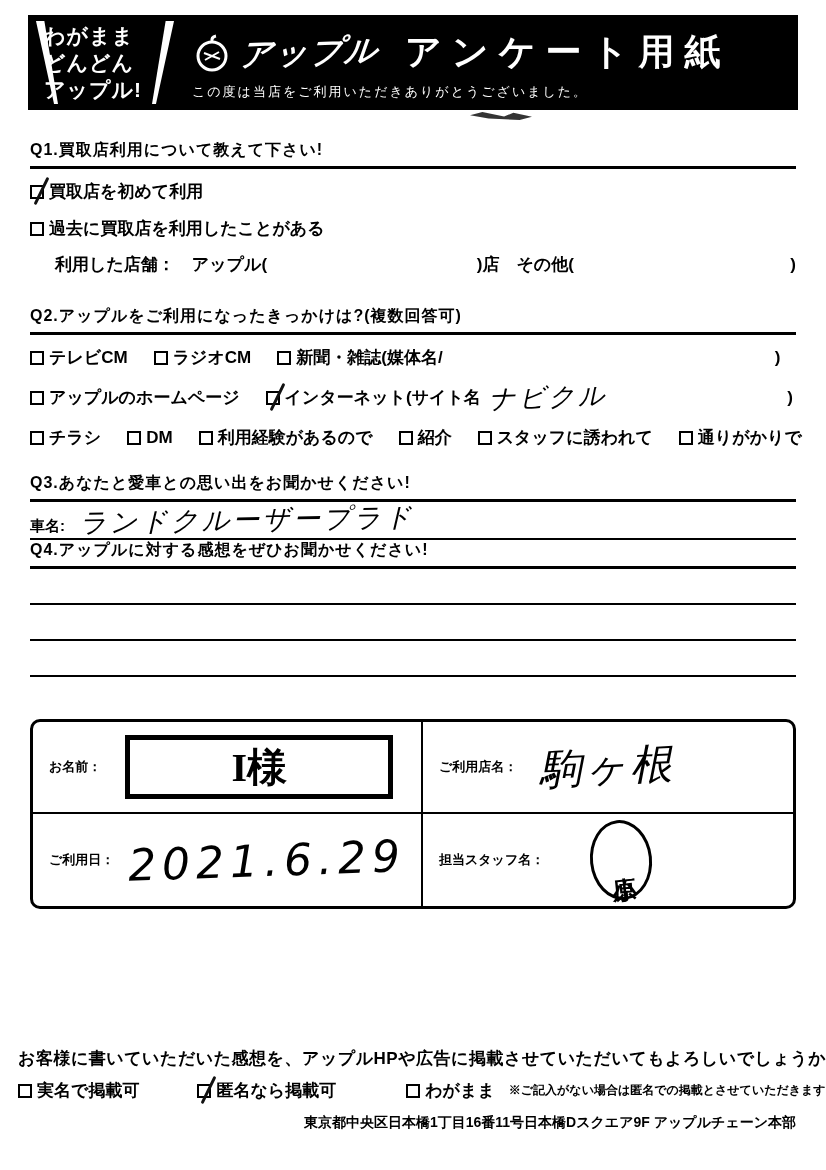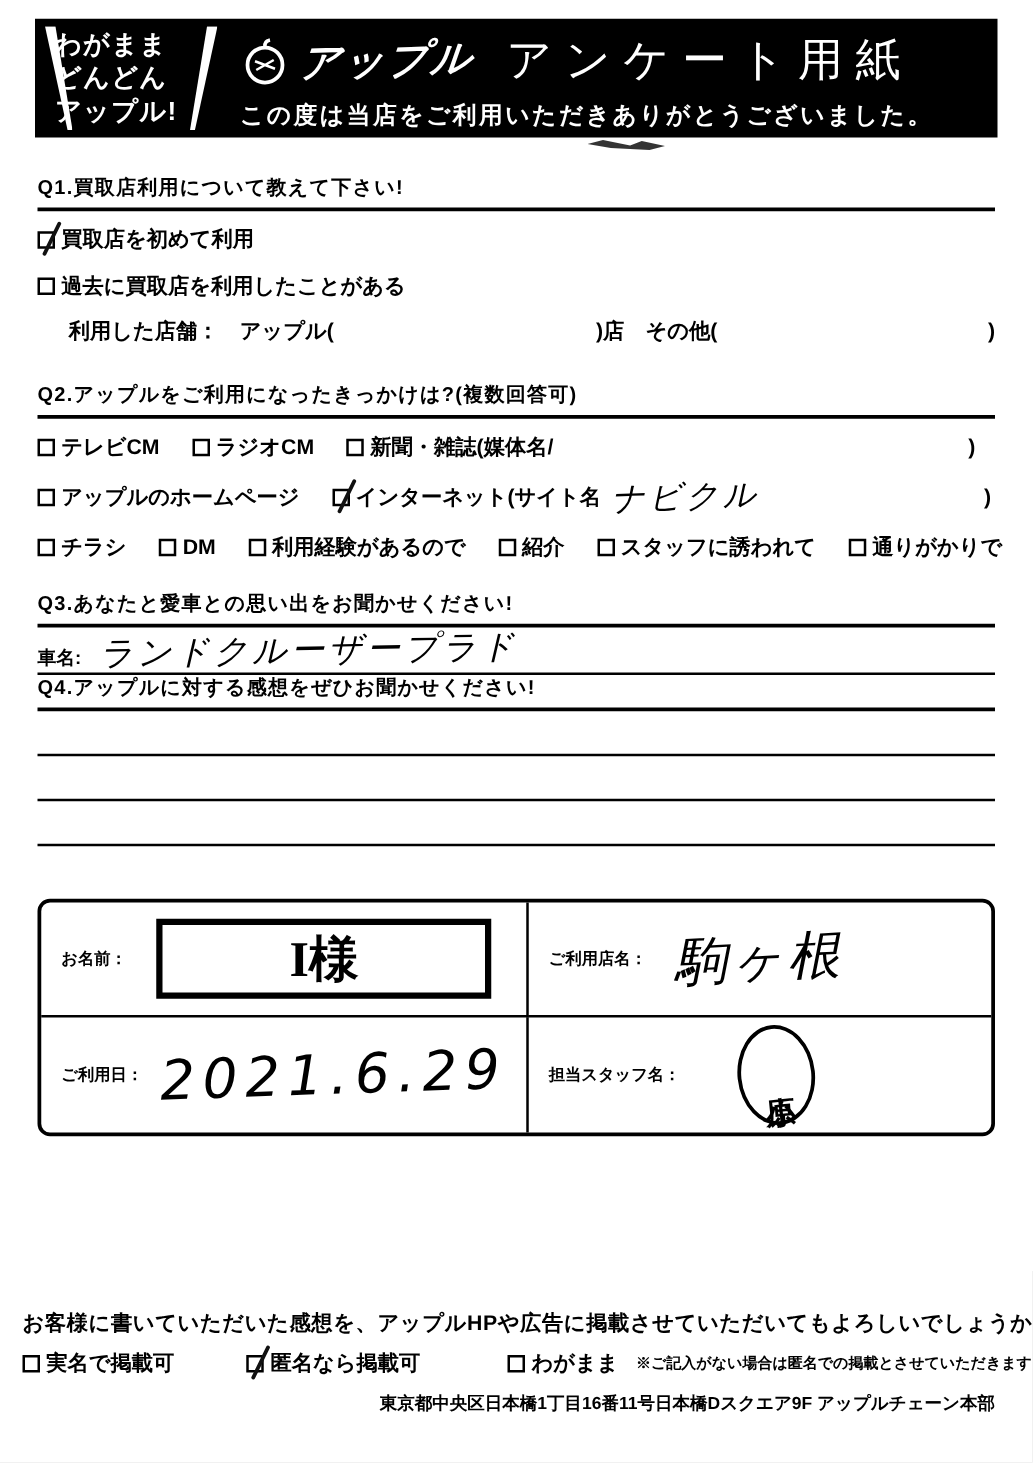--- a/index.html
+++ b/index.html
@@ -25,24 +25,24 @@
     white-space:nowrap;
   }
   .banner-main { flex:1; padding:10px 8px 6px 14px; display:flex; flex-direction:column; justify-content:center; }
   .logo-row { display:flex; align-items:center; gap:8px; }
   .apple-icon { width:40px; height:40px; flex:0 0 40px; }
   .logo-script {
     font-size:32px; font-weight:bold; font-style:italic;
     transform:skewX(-8deg) rotate(-2deg); letter-spacing:2px; white-space:nowrap;
   }
   .banner-title {
-    font-size:36px; font-weight:normal; letter-spacing:10px; white-space:nowrap;
+    font-size:36px; font-weight:bold; letter-spacing:10px; white-space:nowrap;
     margin-left:18px;
   }
-  .banner-sub { font-size:19px; font-weight:bold; letter-spacing:2px; margin-top:6px; white-space:nowrap; }
+  .banner-sub { font-size:13px; font-weight:normal; letter-spacing:2px; margin-top:6px; white-space:nowrap; }
   .smudge { position:absolute; top:112px; left:470px; width:62px; height:8px;
             background:#111; opacity:.85; border-radius:2px;
             clip-path:polygon(0 40%,20% 0,55% 55%,70% 10%,100% 60%,80% 100%,30% 80%); }
   
   .content { position:absolute; top:110px; left:30px; width:766px; }
   h2.q {
     font-size:16px; font-weight:bold; letter-spacing:1px; white-space:nowrap;
     border-bottom:3px solid #000; padding-bottom:5px;
   }
   .q1-h { margin-top:30px; }

